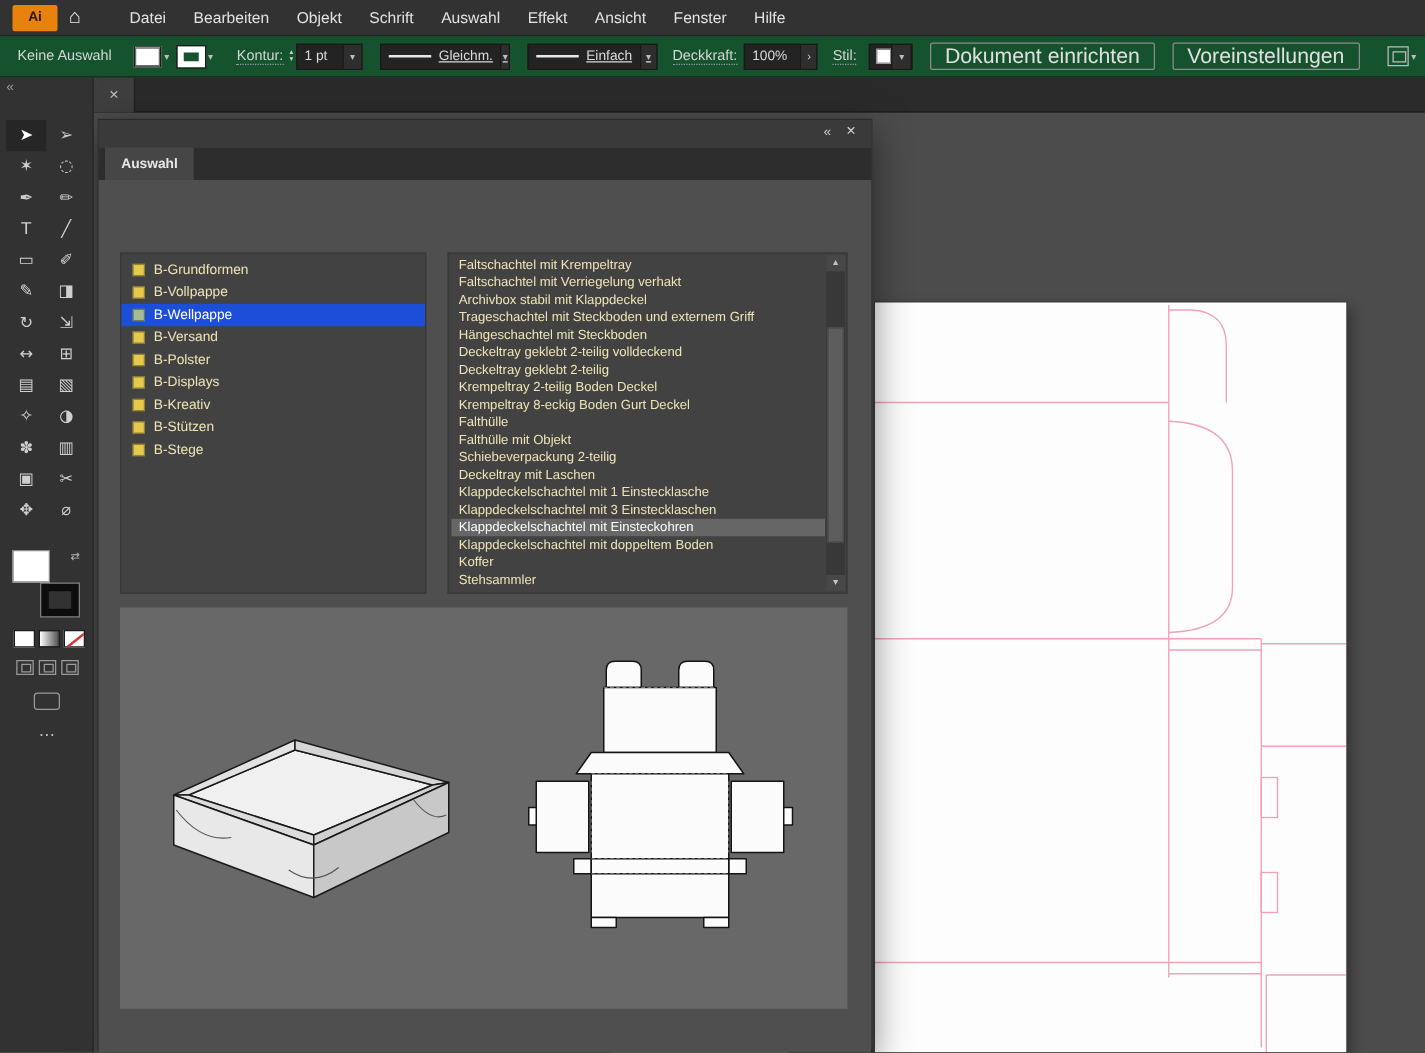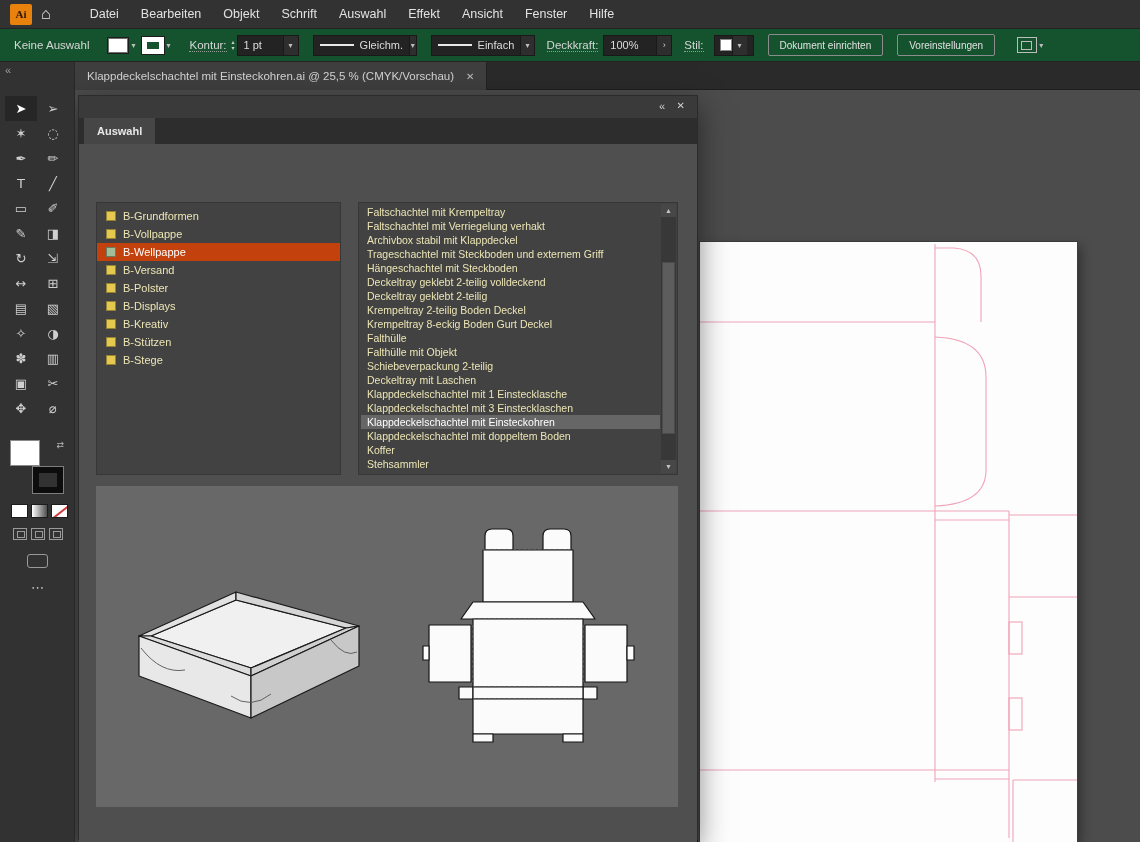--- a/index.html
+++ b/index.html
@@ -3,23 +3,23 @@
 <meta charset="utf-8">
 <style>
   * { margin:0; padding:0; box-sizing:border-box; }
   html,body { width:1140px; height:842px; }
   body { font-family:"Liberation Sans","DejaVu Sans",sans-serif; background:#4c4c4c; }
   #app { position:relative; width:1140px; height:842px; overflow:hidden; background:#4c4c4c; }
 
   
   .menubar { position:absolute; left:0; top:0; width:1140px; height:28px; background:#323232;
              display:flex; align-items:center; color:#e2e2e2; font-size:12.5px; z-index:20; }
-  .ai-logo { width:22px; height:21px; margin:0 9px 0 10px; background:var(--logo-bg,#e8820c);
+  .ai-logo { width:36px; height:21px; margin:0 9px 0 10px; background:var(--logo-bg,#e8820c);
              color:#2d1600; font-weight:bold; font-size:11px; display:flex; align-items:center;
-             justify-content:center; border-radius:2px;font-family:Liberation Serif, serif; }
+             justify-content:center; border-radius:2px; }
   .home-icon { font-size:16px; margin-right:28px; color:#e6e6e6; cursor:default; }
   .menu-items { display:flex; height:100%; align-items:center; }
   .menu-item { padding:0 11px; height:100%; display:flex; align-items:center; cursor:default; }
 
   
   .controlbar { position:absolute; left:0; top:28px; width:1140px; height:34px; background:#14532d;
                 border-top:1px solid #232323; border-bottom:1px solid #232323; display:flex;
                 align-items:center; font-size:11.5px; color:#d6d6d6; z-index:20; }
   .ctl-label { margin:0 14px; white-space:nowrap; }
   .ctl-link { border-bottom:1px dotted #9a9a9a; margin:0 5px 0 12px; white-space:nowrap; cursor:default; }
@@ -28,28 +28,28 @@
   .dd { font-size:8px; color:#bdbdbd; margin:0 7px 0 2px; }
   .swatch-group { display:flex; align-items:center; margin-left:4px; }
   .stepper { display:flex; flex-direction:column; font-size:6px; line-height:6px; color:#cfcfcf; margin-right:2px; }
   .combo { height:21px; background:#232323; border:1px solid #191919; display:flex; align-items:center;
            color:#dcdcdc; font-size:11px; }
   .combo .val { padding:0 6px; flex:1; white-space:nowrap; }
   .combo .arrow { width:15px; height:100%; display:flex; align-items:center; justify-content:center;
                   font-size:8px; color:#bdbdbd; border-left:1px solid #191919; background:#2e2e2e; }
   .combo.small { width:62px; }
   .combo.opacity { width:54px; }
-  .combo.line { width:104px; margin-left:14px; }
+  .combo.line { width:104px; margin-left:14px;text-decoration:underline; }
   .combo.style { width:40px; margin-left:5px; }
   .line-sample { width:34px; height:2px; background:#e8e8e8; margin-left:6px; flex:none; }
   .mini-swatch { width:12px; height:12px; background:#fff; border:1px solid #888; margin-left:5px; }
   .next-btn { width:15px; height:21px; background:#2e2e2e; border:1px solid #191919; border-left:none;
               display:flex; align-items:center; justify-content:center; font-size:9px; color:#cfcfcf; }
   .bar-btn { height:22px; border:1px solid #8c8c8c; border-radius:2px; background:transparent;
-             color:#e0e0e0; font-size:10px; padding:0 11px; margin-left:14px;
+             color:#e0e0e0; font-size:17px; padding:0 11px; margin-left:14px;
              font-family:"Liberation Sans",sans-serif; white-space:nowrap; }
   .arrange-icon { margin-left:22px; width:20px; height:16px; border:1px solid #bdbdbd; position:relative; }
   .arrange-icon::after { content:""; position:absolute; left:3px; top:3px; width:9px; height:7px; border:1px solid #bdbdbd; }
 
   
   .toolbar { position:absolute; left:0; top:62px; width:75px; height:780px; background:#323232;
              border-right:1px solid #272727; z-index:15; color:#cfcfcf; }
   .tb-collapse { position:absolute; top:2px; left:5px; font-size:11px; color:#9d9d9d; }
   .tool-grid { position:absolute; top:34px; left:5px; width:64px; display:grid;
                grid-template-columns:32px 32px; }
@@ -97,21 +97,21 @@
   .ph-close { position:absolute; right:12px; top:4px; font-size:10px; color:#cfcfcf; }
   .panel-tabs { position:absolute; left:0; top:22px; width:100%; height:26px; background:#2d2d2d; }
   .panel-tab { position:absolute; left:5px; top:0; height:26px; background:#464646; color:#e8e8e8;
                font-size:11px; font-weight:bold; display:flex; align-items:center; padding:0 13px; }
   .panel-body { position:absolute; left:0; top:48px; width:100%; height:832px; background:#4f4f4f; }
 
   .cat-list { position:absolute; left:17px; top:58px; width:245px; height:273px; background:#424242;
               border:1px solid #373737; padding:4px 0; overflow:hidden; }
   .cat-row { height:18px; display:flex; align-items:center; gap:7px; padding-left:9px;
              font-size:11px; color:var(--list-text,#ece5b5); cursor:default; }
-  .cat-row.selected { background:#c2410c; color:#ffffff; }
+  .cat-row.selected { background:#1d4ed8; color:#ffffff; }
   .cat-icon { width:10px; height:10px; flex:none; border:1px solid rgba(0,0,0,.35); }
   .cat-label { white-space:nowrap; }
 
   .tpl-list { position:absolute; left:279px; top:58px; width:320px; height:273px; background:#424242;
               border:1px solid #373737; }
   .tpl-rows { position:absolute; left:2px; top:2px; right:17px; bottom:2px; overflow:hidden; }
   .tpl-row { height:14px; line-height:14px; font-size:10.5px; color:var(--list-text,#ece5b5);
              padding-left:6px; white-space:nowrap; cursor:default; }
   .tpl-row.selected { background:#666666; color:#ffffff; }
   .tpl-scroll { position:absolute; right:1px; top:1px; bottom:1px; width:15px; background:#383838; }
@@ -237,21 +237,20 @@
       <div class="dmode"></div>
       <div class="dmode"></div>
       <div class="dmode"></div>
     </div>
     <div class="screen-mode"></div>
     <div class="tb-more">⋯</div>
   </div>
 
   <div class="tabbar">
     <div class="doc-tab">
-      <span>Klappdeckelschachtel mit Einsteckohren.ai @ 25,5 % (CMYK/Vorschau)</span>
       <span class="tab-close">✕</span>
     </div>
   </div>
 
   <div class="canvas">
     <div class="artboard">
       <svg width="377" height="600" viewBox="0 0 377 600" style="stroke:var(--dieline-pink,#f0a3b8); fill:none; stroke-width:1.1;">
         <path d="M235,2 V540"></path>
         <path d="M0,80 H235"></path>
         <path d="M0,269 H309"></path>

